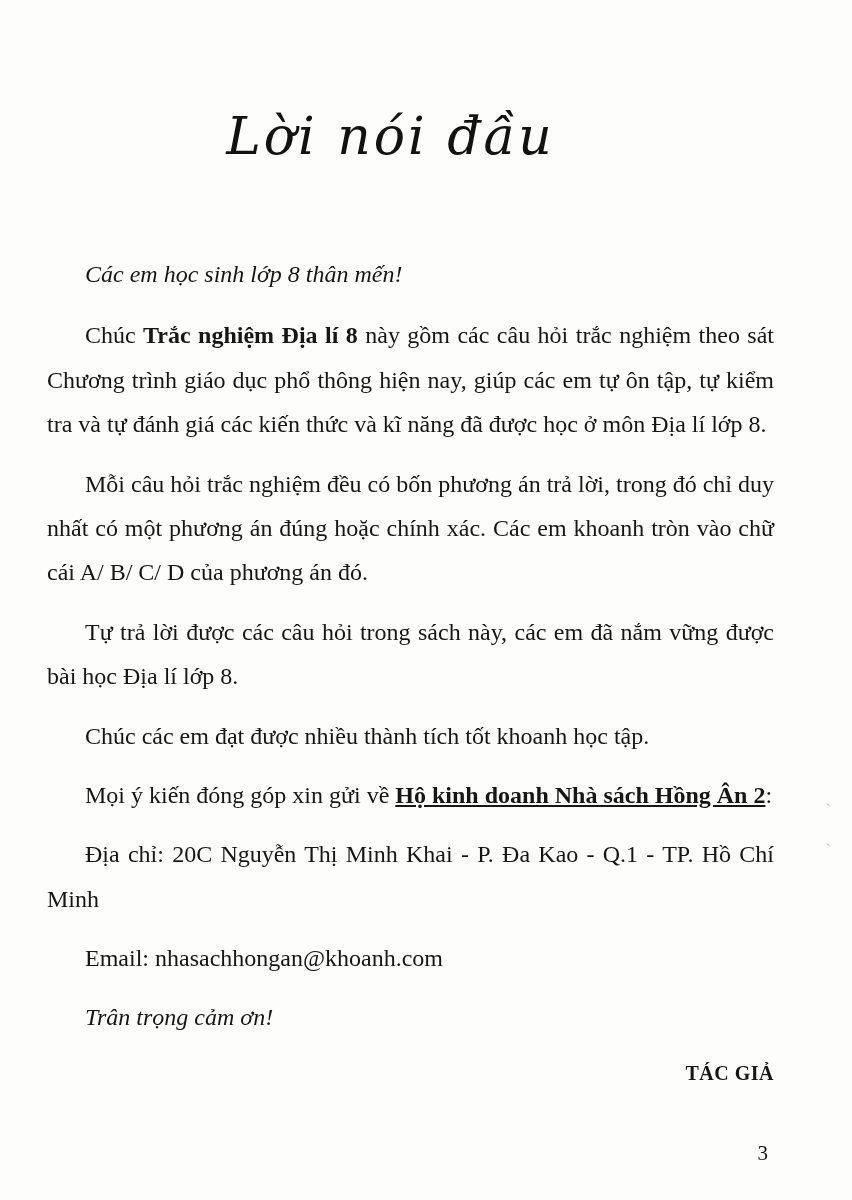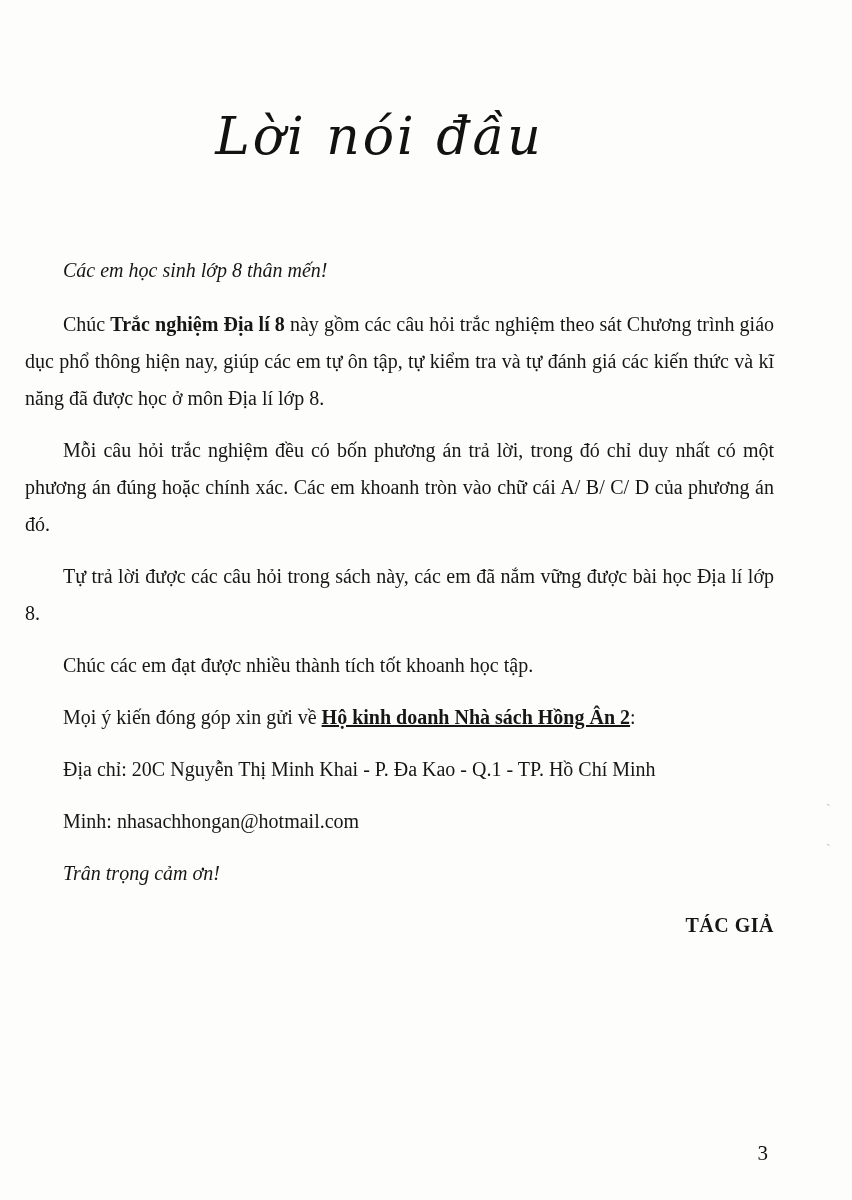--- a/index.html
+++ b/index.html
@@ -12,35 +12,35 @@
     background: #fdfdfb;
     color: #191919;
     font-family: "Liberation Serif", "DejaVu Serif", serif;
     overflow: hidden;
   }
   .page {
     position: relative;
     width: 852px;
     height: 1200px;
     box-sizing: border-box;
-    padding: 58px 78px 0 25px;
+    padding: 58px 78px 0 47px;
     background: #fdfdfb;
   }
   .title {
     font-family: "DejaVu Serif", serif;
     font-style: italic;
     font-size: 52px;
     font-weight: 500;
     text-align: center;
     letter-spacing: 3px;
     margin: 48px 40px 86px 0;
     color: #121212;
   }
   p {
-    font-size: 20px;
+    font-size: 24px;
     line-height: 1.85;
     margin: 0 0 15px 0;
     text-align: justify;
     text-indent: 38px;
     color: #161616;
   }
   .greeting {
     font-style: italic;
     text-align: left;
     margin-bottom: 17px;
@@ -97,21 +97,21 @@
   <p>Mỗi câu hỏi trắc nghiệm đều có bốn phương án trả lời, trong đó chỉ duy nhất có một phương án đúng hoặc chính xác. Các em khoanh tròn vào chữ cái A/ B/ C/ D của phương án đó.</p>
 
   <p>Tự trả lời được các câu hỏi trong sách này, các em đã nắm vững được bài học Địa lí lớp 8.</p>
 
   <p>Chúc các em đạt được nhiều thành tích tốt khoanh học tập.</p>
 
   <p><span>Mọi ý kiến đóng góp xin gửi về </span><span class="store-name">Hộ kinh doanh Nhà sách Hồng Ân 2</span><span>:</span></p>
 
   <p>Địa chỉ: 20C Nguyễn Thị Minh Khai - P. Đa Kao - Q.1 - TP. Hồ Chí Minh</p>
 
-  <p>Minh: nhasachhongan@hotmail.com</p>
+  <p>Email: nhasachhongan@khoanh.com</p>
 
   <p class="thanks">Trân trọng cảm ơn!</p>
 
   <p class="signature">TÁC GIẢ</p>
 
   <div class="scan-mark">`<br>`</div>
 
   <div class="page-number">3</div>
 
 </div>

